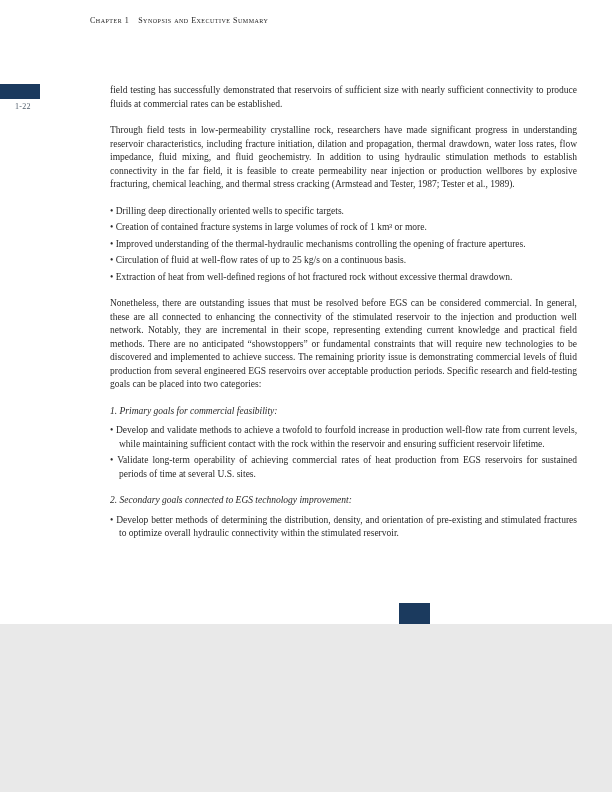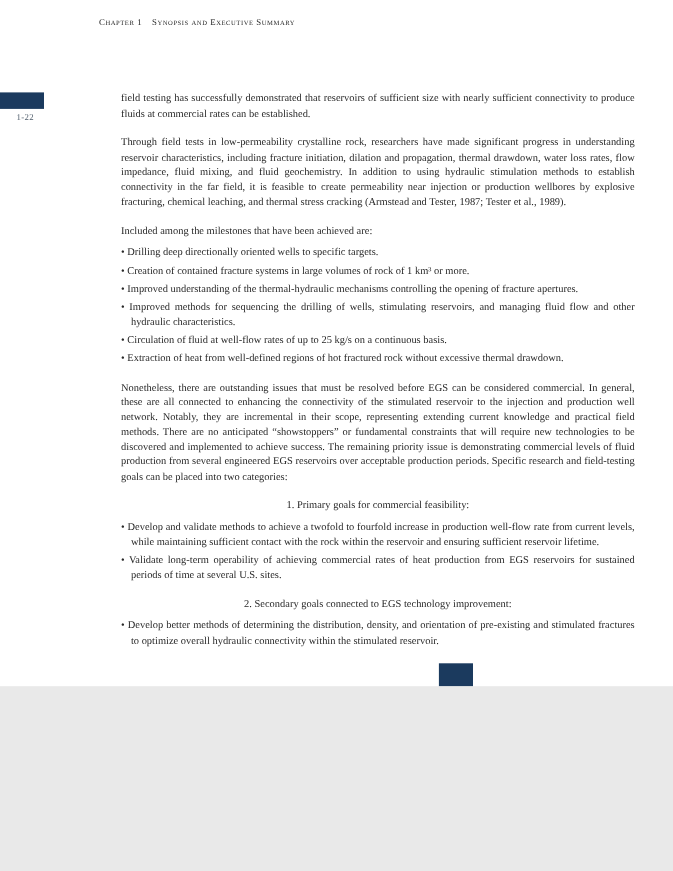--- a/index.html
+++ b/index.html
@@ -56,21 +56,22 @@
     margin: 0 0 13px 0;
     padding: 0;
   }
   ul.doc-list li {
     padding-left: 9px;
     text-indent: -9px;
     margin-bottom: 3px;
     text-align: justify;
   }
   .italic-heading {
-    text-align: center;
+    font-style: italic;
+    text-align: left;
   }
   .footer-tab {
     position: absolute;
     left: 399px;
     bottom: 0;
     width: 31px;
     height: 21px;
     background: #1b3a5e;
   }
 </style>
@@ -85,27 +86,25 @@
 
   <div class="margin-tab"></div>
   <div class="page-number">1-22</div>
 
   <div class="body-col">
 
     <p>field testing has successfully demonstrated that reservoirs of sufficient size with nearly sufficient connectivity to produce fluids at commercial rates can be established.</p>
 
     <p>Through field tests in low-permeability crystalline rock, researchers have made significant progress in understanding reservoir characteristics, including fracture initiation, dilation and propagation, thermal drawdown, water loss rates, flow impedance, fluid mixing, and fluid geochemistry. In addition to using hydraulic stimulation methods to establish connectivity in the far field, it is feasible to create permeability near injection or production wellbores by explosive fracturing, chemical leaching, and thermal stress cracking (Armstead and Tester, 1987; Tester et al., 1989).</p>
 
-    <p class="intro">Included among the milestones that have been achieved are:</p>
 
     <ul class="doc-list">
       <li><span>•</span> <span>Drilling deep directionally oriented wells to specific targets.</span></li>
       <li><span>•</span> <span>Creation of contained fracture systems in large volumes of rock of 1 km³ or more.</span></li>
       <li><span>•</span> <span>Improved understanding of the thermal-hydraulic mechanisms controlling the opening of fracture apertures.</span></li>
-      <li><span>•</span> <span>Improved methods for sequencing the drilling of wells, stimulating reservoirs, and managing fluid flow and other hydraulic characteristics.</span></li>
       <li><span>•</span> <span>Circulation of fluid at well-flow rates of up to 25 kg/s on a continuous basis.</span></li>
       <li><span>•</span> <span>Extraction of heat from well-defined regions of hot fractured rock without excessive thermal drawdown.</span></li>
     </ul>
 
     <p>Nonetheless, there are outstanding issues that must be resolved before EGS can be considered commercial. In general, these are all connected to enhancing the connectivity of the stimulated reservoir to the injection and production well network. Notably, they are incremental in their scope, representing extending current knowledge and practical field methods. There are no anticipated “showstoppers” or fundamental constraints that will require new technologies to be discovered and implemented to achieve success. The remaining priority issue is demonstrating commercial levels of fluid production from several engineered EGS reservoirs over acceptable production periods. Specific research and field-testing goals can be placed into two categories:</p>
 
     <p class="italic-heading intro">1. Primary goals for commercial feasibility:</p>
 
     <ul class="doc-list">
       <li><span>•</span> <span>Develop and validate methods to achieve a twofold to fourfold increase in production well-flow rate from current levels, while maintaining sufficient contact with the rock within the reservoir and ensuring sufficient reservoir lifetime.</span></li>

